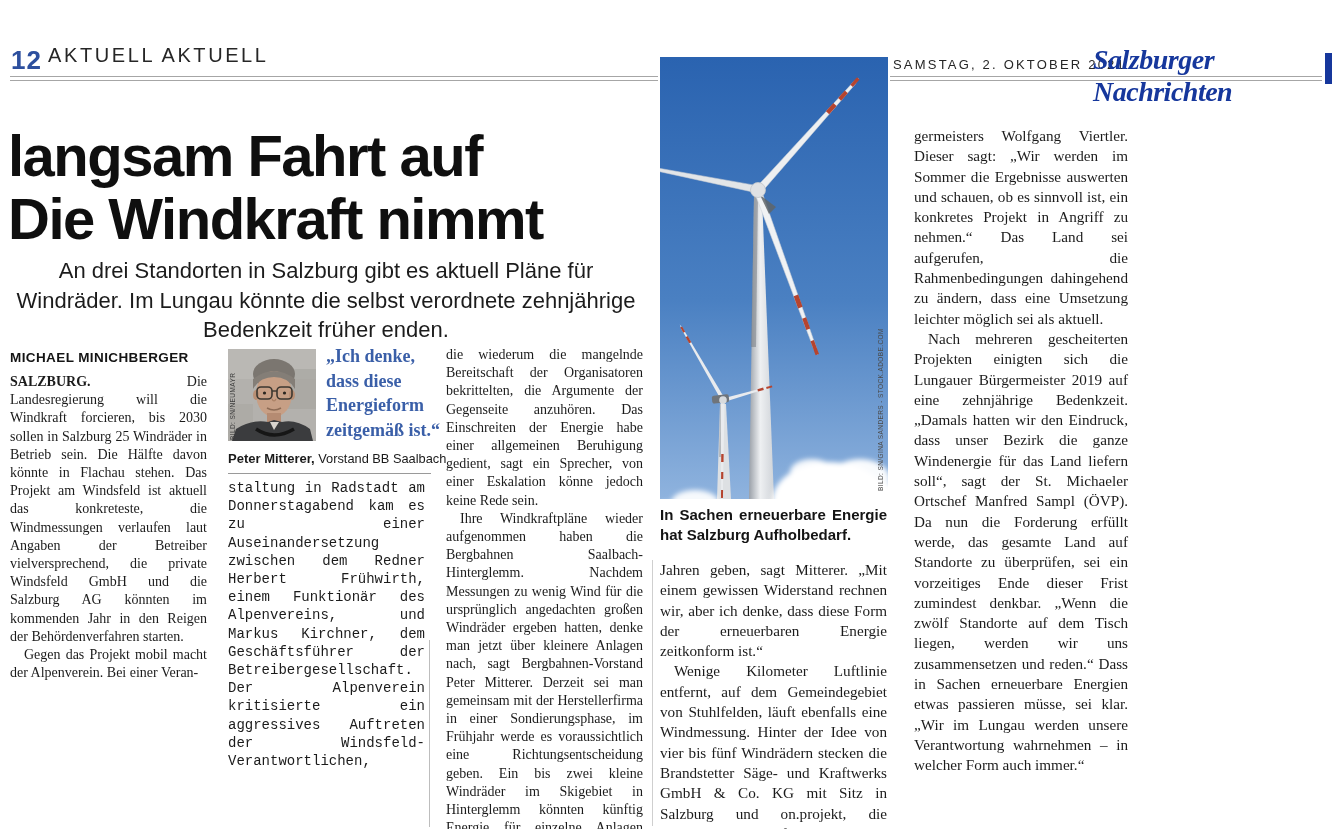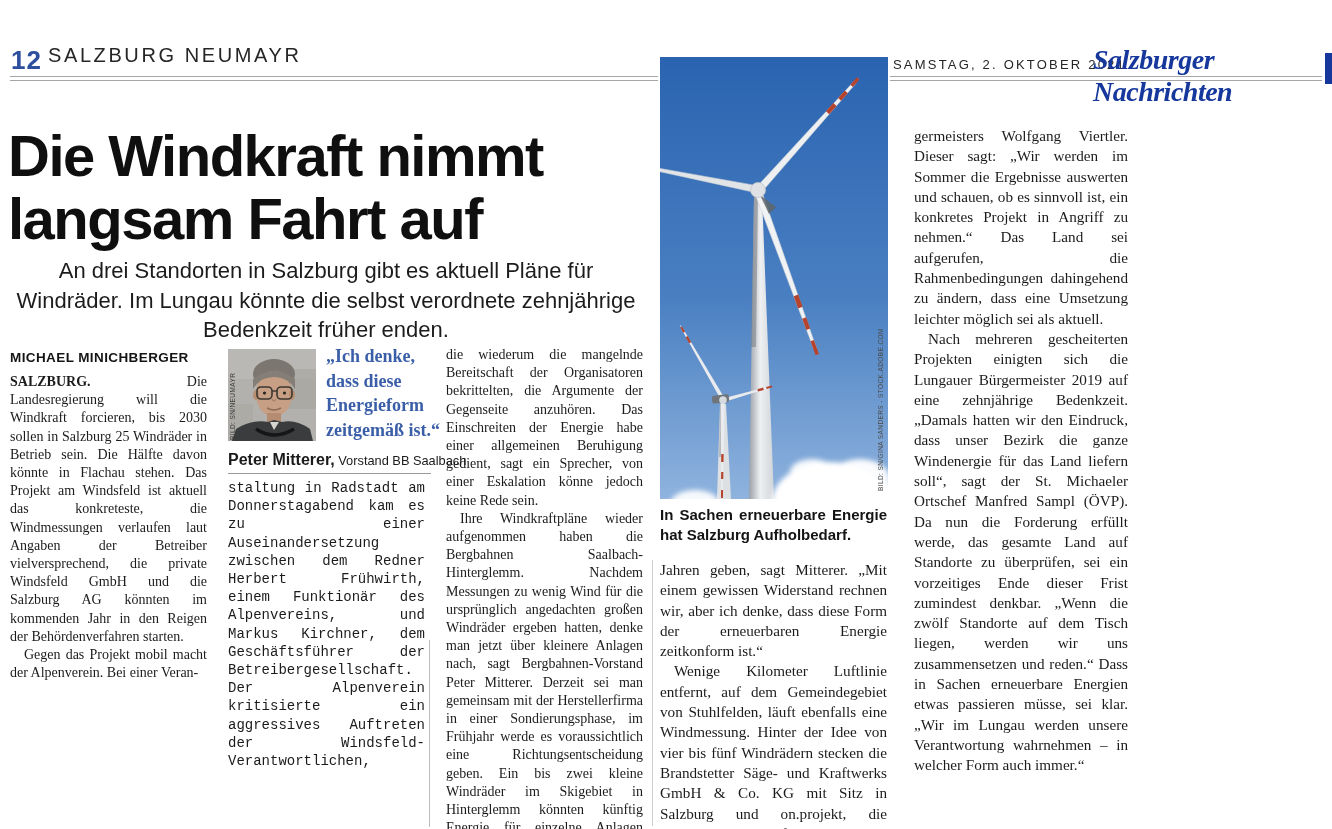--- a/index.html
+++ b/index.html
@@ -43,21 +43,21 @@
   #col3{left:446px;top:346px;}
   #col4{left:660px;top:560px;width:227px;}
   #col5{left:914px;top:126px;width:214px;}
 
   
   .mphoto{left:228px;top:349px;width:88px;height:92px;}
   .mquote{left:326px;top:344px;width:120px;font-family:"Liberation Serif",serif;
           font-weight:bold;font-size:18px;line-height:24.5px;color:#3a5fa8;}
   .mcaption{left:228px;top:451px;font-family:"Liberation Sans",sans-serif;
             font-size:12.8px;color:#1a1a1a;white-space:nowrap;}
-  .mcaption .nm{font-weight:bold;font-size:16px;}
+  .mcaption .nm{font-weight:bold;font-size:13px;}
   .mrule{left:228px;top:473px;width:203px;height:1px;background:#9a9a9a;}
 
   
   .photo{left:660px;top:57px;width:228px;height:442px;overflow:hidden;}
   .pcaption{left:660px;top:505px;width:227px;font-family:"Liberation Sans",sans-serif;
             font-weight:bold;font-size:15px;line-height:20px;color:#141414;
             text-align:justify;}
   .vtext{font-family:"Liberation Sans",sans-serif;font-size:6.5px;
          letter-spacing:0.4px;color:#4a4a4a;writing-mode:vertical-rl;
          transform:rotate(180deg);white-space:nowrap;}
@@ -65,30 +65,30 @@
   .mcredit{left:229px;top:350px;height:90px;color:#3c3c3c;}
 
   
   .div23{left:429px;top:640px;width:1px;height:187px;background:#bdbdbd;}
   .div34{left:652px;top:560px;width:1px;height:266px;background:#cfcfcf;}
 </style>
 </head>
 <body>
 
 <div class="abs pagenum">12</div>
-<div class="abs section">SALZBURG NEUMAYR</div>
+<div class="abs section">AKTUELL AKTUELL</div>
 <div class="abs date">SAMSTAG, 2. OKTOBER 2021</div>
 <div class="abs masthead">Salzburger Nachrichten</div>
 <div class="abs rule2 rule-left"></div>
 <div class="abs rule2 rule-right"></div>
 <div class="abs bluebar"></div>
 
 <div class="abs headline">
+  <div>langsam Fahrt auf</div>
   <div>Die Windkraft nimmt</div>
-  <div>langsam Fahrt auf</div>
 </div>
 <div class="abs lede">An drei Standorten in Salzburg gibt es aktuell Pläne für Windräder. Im Lungau könnte die selbst verordnete zehnjährige Bedenkzeit früher enden.</div>
 <div class="abs byline">MICHAEL MINICHBERGER</div>
 
 <div id="col1" class="col sm">
   <p><span class="dateline">SALZBURG.</span><span> Die Landesregierung will die Windkraft forcieren, bis 2030 sollen in Salzburg 25 Windräder in Betrieb sein. Die Hälfte davon könnte in Flachau stehen. Das Projekt am Windsfeld ist aktuell das konkreteste, die Windmessungen verlaufen laut Angaben der Betreiber vielversprechend, die private Windsfeld GmbH und die Salzburg AG könnten im kommenden Jahr in den Reigen der Behördenverfahren starten.</span></p>
   <p class="ind">Gegen das Projekt mobil macht der Alpenverein. Bei einer Veran-</p>
 </div>
 
 <div id="col2" class="col sm">

